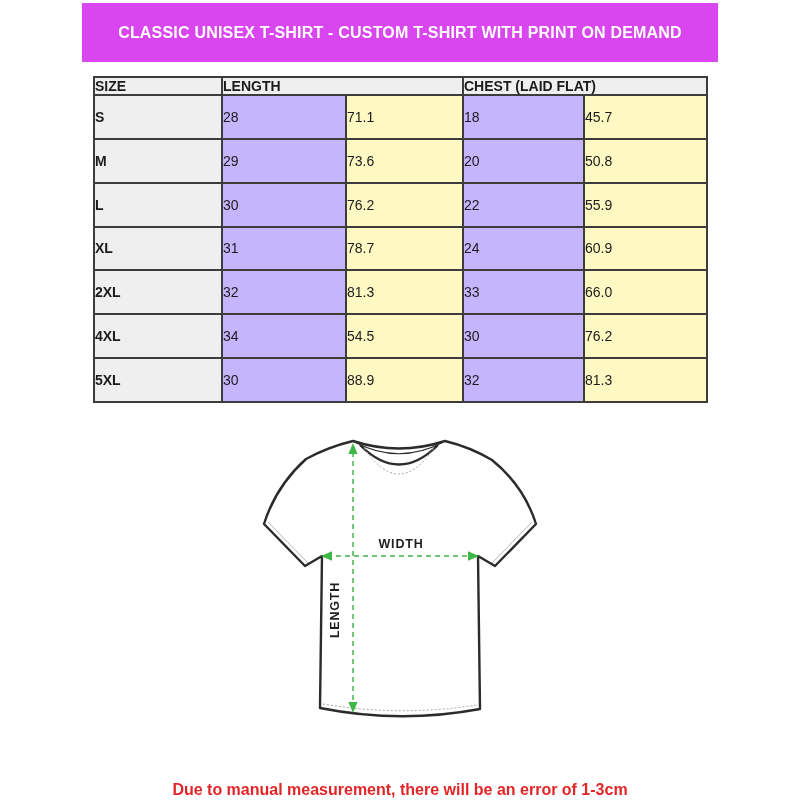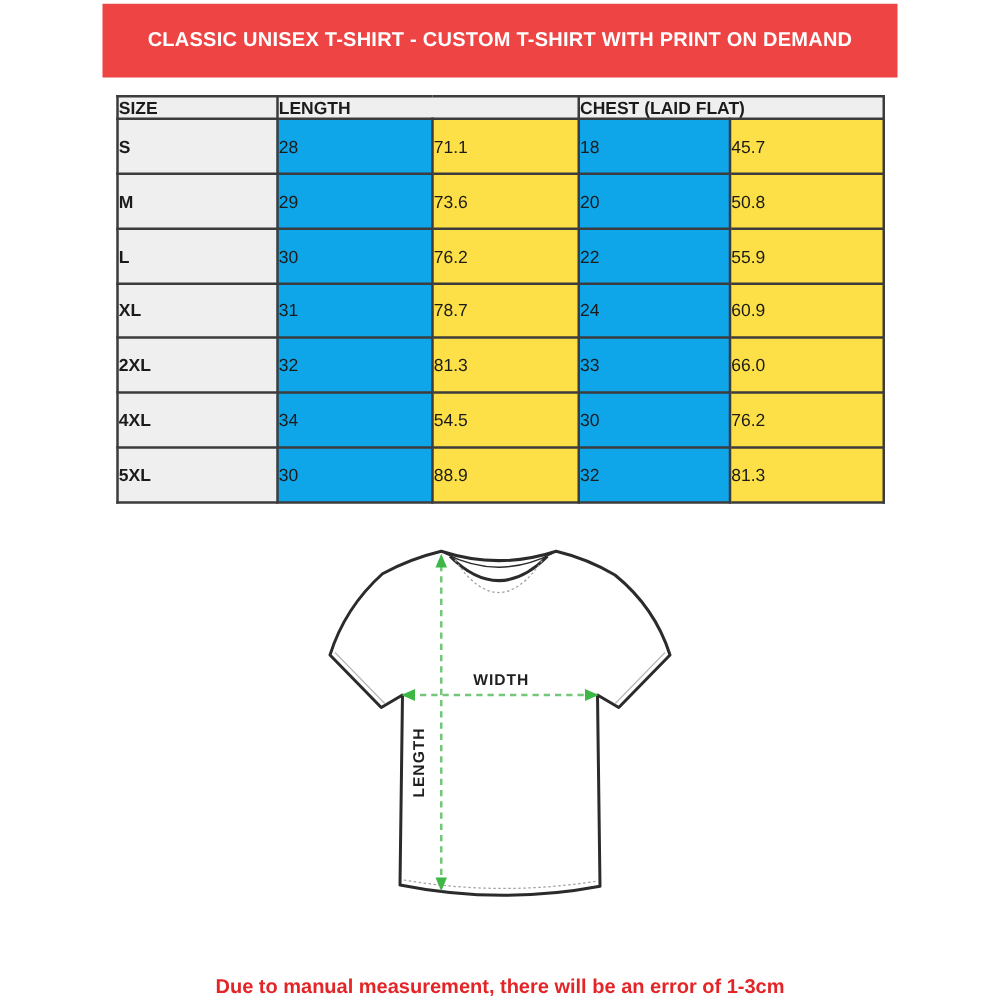--- a/index.html
+++ b/index.html
@@ -39,22 +39,22 @@
     border: 2px solid #3c3c3c;
     padding: 0;
     vertical-align: middle;
   }
   .size-table th {
     background: #f0efef;
     font-weight: bold;
     font-size: 14px;
   }
   .size-table td.c-size { background: #f0efef; font-weight: bold; }
-  .size-table td.c-gray { background: #fde047; font-weight: normal; }
-  .size-table td.c-white { background: #0ea5e9; font-weight: normal; }
+  .size-table td.c-gray { background: #fef9c3; font-weight: normal; }
+  .size-table td.c-white { background: #c4b5fd; font-weight: normal; }
   .tshirt-wrap {
     position: absolute;
     left: 240px; top: 428px;
     width: 320px; height: 320px;
   }
   .diagram-label {
     font-family: "Liberation Sans", sans-serif;
     font-size: 12.5px;
     font-weight: bold;
     letter-spacing: 0.8px;
@@ -69,21 +69,21 @@
     font-weight: bold;
     color: #e32528;
     margin-top: 21px;
   }
 </style>
 </head>
 <body>
 
 <div class="canvas">
 
-  <div class="banner" style="background-color: #ef4444;">
+  <div class="banner" style="background-color: #d946ef;">
     <span class="banner-title">CLASSIC UNISEX T-SHIRT - CUSTOM T-SHIRT WITH PRINT ON DEMAND</span>
   </div>
 
   <table class="size-table">
     <colgroup>
       <col style="width:128px">
         <col style="width:124px">
         <col style="width:117px">
       <col style="width:121px">
         <col style="width:123px">

